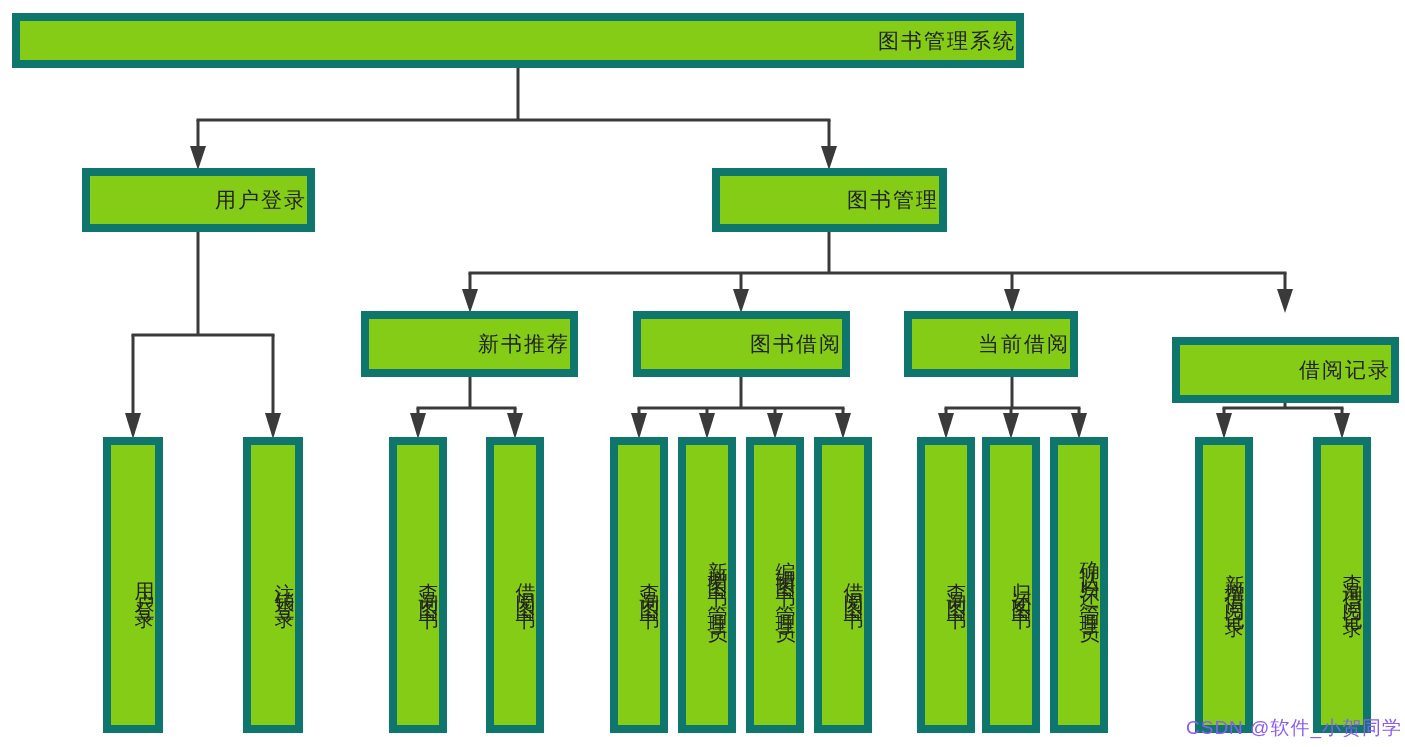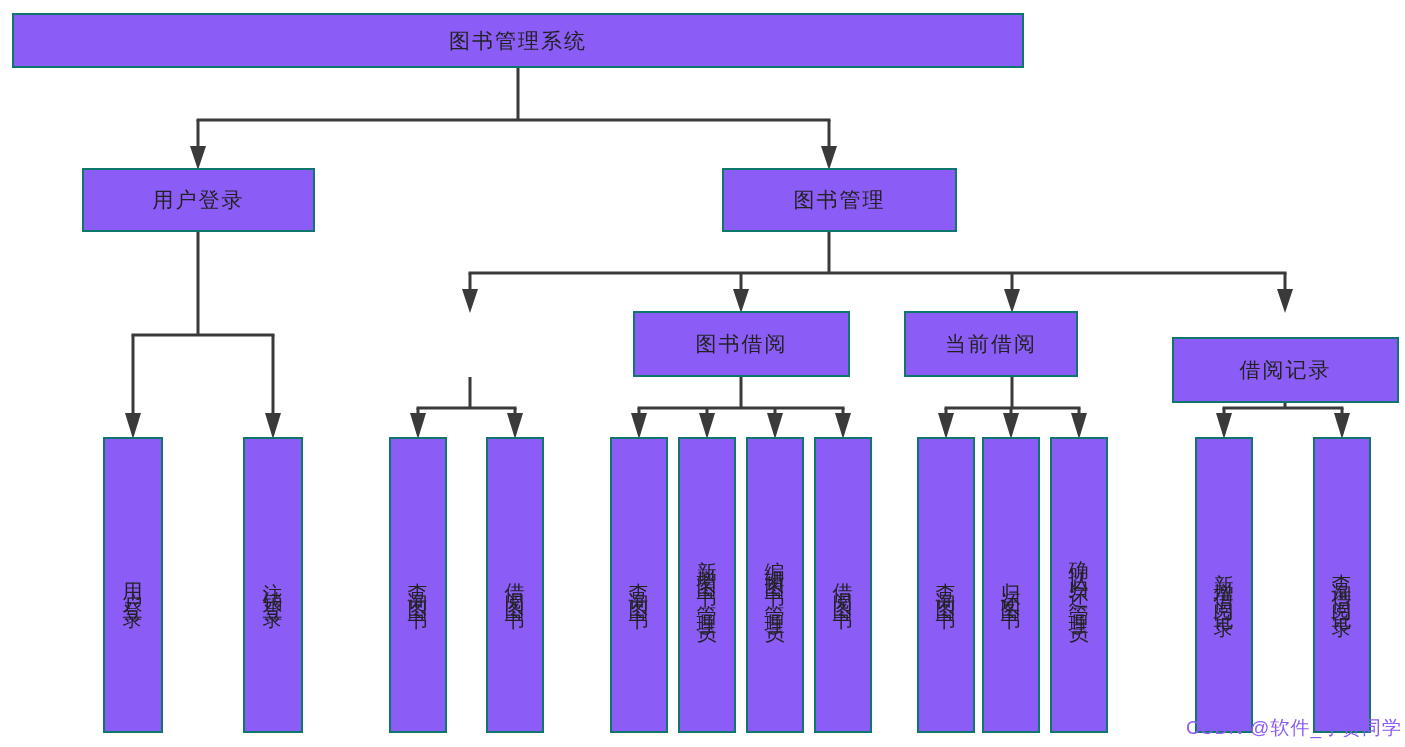--- a/index.html
+++ b/index.html
@@ -8,44 +8,44 @@
     width:1405px;height:747px;
     background:#ffffff;
     font-family:"Liberation Sans", sans-serif;
     color:#222222;
     overflow:hidden;
   }
   #wires{position:absolute;left:0;top:0;z-index:1;}
   .node{
     position:absolute;
     box-sizing:border-box;
-    border:2px solid #0f766e;
-    background:#8b5cf6;
+    border:8px solid #0f766e;
+    background:#84cc16;
     display:flex;
     align-items:center;
-    justify-content:center;
+    justify-content:flex-end;
     z-index:2;
   }
   .hlabel{
     font-size:21px;
     letter-spacing:2px;
     white-space:nowrap;
   }
   .vnode{width:60px;top:437px;height:296px;}
   .vlabel{
     writing-mode:vertical-rl;
     text-orientation:mixed;
     font-size:20px;
     line-height:1;
     letter-spacing:9px;
     white-space:nowrap;
   }
   .root-box{left:12px;top:13px;width:1012px;height:55px;}
   .b-user-login{left:82px;top:168px;width:233px;height:64px;}
-  .b-book-mgmt{left:712px;top:168px;width:235px;height:64px;margin-left:10px;}
+  .b-book-mgmt{left:712px;top:168px;width:235px;height:64px;}
   .b-new-book{left:361px;top:311px;width:217px;height:66px;}
   .b-book-borrow{left:633px;top:311px;width:217px;height:66px;}
   .b-current-borrow{left:904px;top:311px;width:174px;height:66px;}
   .b-borrow-record{left:1172px;top:311px;width:227px;height:66px;margin-top:26px;}
   .l-user-login{left:103px;}
   .l-logout{left:243px;}
   .l-nb-query{left:389px;width:58px;}
   .l-nb-borrow{left:486px;width:58px;}
   .l-bb-query{left:610px;width:58px;}
   .l-bb-add{left:678px;width:58px;}
@@ -148,20 +148,23 @@
     <span class="hlabel">图书管理系统</span>
   </div>
 
   <div class="node b-user-login">
     <span class="hlabel">用户登录</span>
   </div>
   <div class="node b-book-mgmt">
     <span class="hlabel">图书管理</span>
   </div>
 
+  <div class="node b-new-book">
+    <span class="hlabel">新书推荐</span>
+  </div>
   <div class="node b-book-borrow">
     <span class="hlabel">图书借阅</span>
   </div>
   <div class="node b-current-borrow">
     <span class="hlabel">当前借阅</span>
   </div>
   <div class="node b-borrow-record">
     <span class="hlabel">借阅记录</span>
   </div>
 

